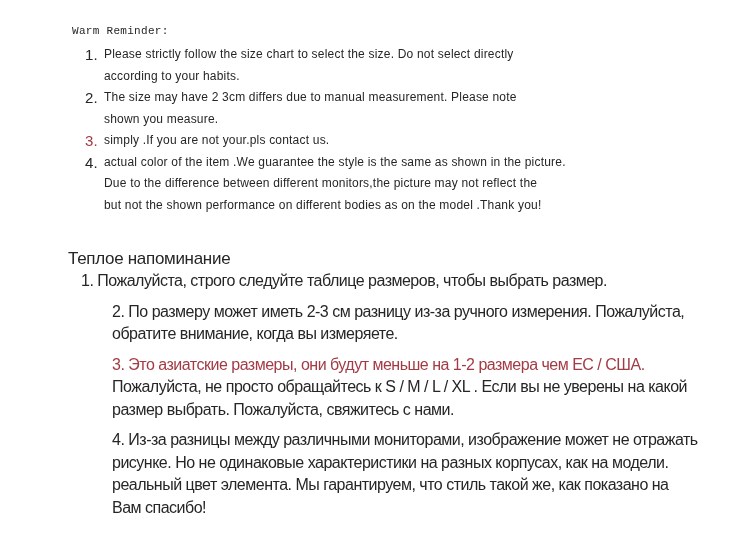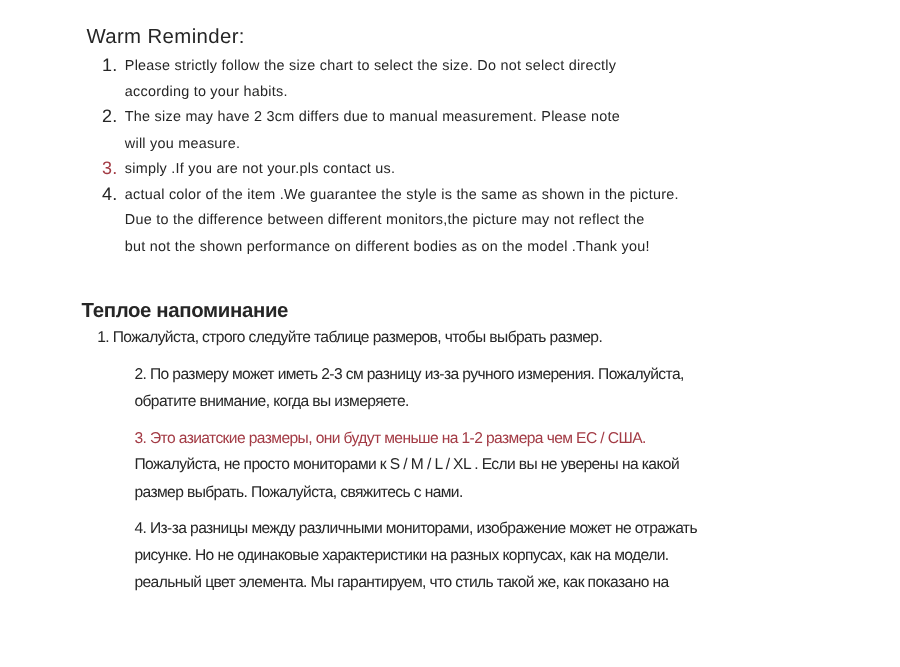--- a/index.html
+++ b/index.html
@@ -21,25 +21,26 @@
     background: #ffffff;
   }
   
   .en-section {
     position: absolute;
     top: 20px;
     left: 72px;
     width: 650px;
   }
   .en-heading {
-    font-size: 17px;
+    font-size: 11px;
     font-weight: normal;
     letter-spacing: 0.3px;
     margin: 0 0 2px 0;
     line-height: 22px;
+    font-family: Liberation Mono, monospace;
   }
   .en-item {
     display: flex;
     margin-left: 13px;
   }
   .en-item .num {
     flex: 0 0 auto;
     width: 19px;
     font-size: 15px;
     line-height: 21.5px;
@@ -56,34 +57,34 @@
   }
   
   .ru-section {
     position: absolute;
     top: 247px;
     left: 68px;
     width: 670px;
   }
   .ru-heading {
     font-size: 17px;
-    font-weight: bold;
+    font-weight: normal;
     letter-spacing: -0.3px;
     margin: 0;
     line-height: 23px;
   }
   .ru-para {
     margin: 0 0 0 13px;
   }
   .ru-para + .ru-para {
     margin-top: 8px;
     margin-left: 44px;
   }
   .ru-para .line {
-    font-size: 13px;
+    font-size: 16px;
     line-height: 22.5px;
     letter-spacing: -0.5px;
     white-space: nowrap;
   }
   .red {
     color: #a33b45;
   }
 </style>
 </head>
 <body>
@@ -97,21 +98,21 @@
           <span class="num">1.</span>
           <div class="lines">
             <div class="line"><span>Please strictly follow the size chart to select the size. Do not select directly</span></div>
             <div class="line"><span>according to your habits.</span></div>
           </div>
         </div>
         <div class="en-item">
           <span class="num">2.</span>
           <div class="lines">
             <div class="line"><span>The size may have 2 3cm differs due to manual measurement. Please note</span></div>
-            <div class="line"><span>will you measure.</span></div>
+            <div class="line"><span>shown you measure.</span></div>
           </div>
         </div>
         <div class="en-item">
           <span class="num red">3.</span>
           <div class="lines">
             <div class="line"><span>simply .If you are not your.pls contact us.</span></div>
           </div>
         </div>
         <div class="en-item">
           <span class="num">4.</span>
@@ -129,24 +130,25 @@
     <div>
         <div class="ru-para">
           <div class="line"><span>1. Пожалуйста, строго следуйте таблице размеров, чтобы выбрать размер.</span></div>
         </div>
         <div class="ru-para">
           <div class="line"><span>2. По размеру может иметь 2-3 см разницу из-за ручного измерения. Пожалуйста,</span></div>
           <div class="line"><span>обратите внимание, когда вы измеряете.</span></div>
         </div>
         <div class="ru-para">
           <div class="line"><span class="red">3. Это азиатские размеры, они будут меньше на 1-2 размера чем ЕС / США.</span></div>
-          <div class="line"><span>Пожалуйста, не просто мониторами к S / M / L / XL . Если вы не уверены на какой</span></div>
+          <div class="line"><span>Пожалуйста, не просто обращайтесь к S / M / L / XL . Если вы не уверены на какой</span></div>
           <div class="line"><span>размер выбрать. Пожалуйста, свяжитесь с нами.</span></div>
         </div>
         <div class="ru-para">
           <div class="line"><span>4. Из-за разницы между различными мониторами, изображение может не отражать</span></div>
           <div class="line"><span>рисунке. Но не одинаковые характеристики на разных корпусах, как на модели.</span></div>
           <div class="line"><span>реальный цвет элемента. Мы гарантируем, что стиль такой же, как показано на</span></div>
+          <div class="line"><span>Вам спасибо!</span></div>
         </div>
       </div>
   </section>
 
 </div>
 
 </body></html>

